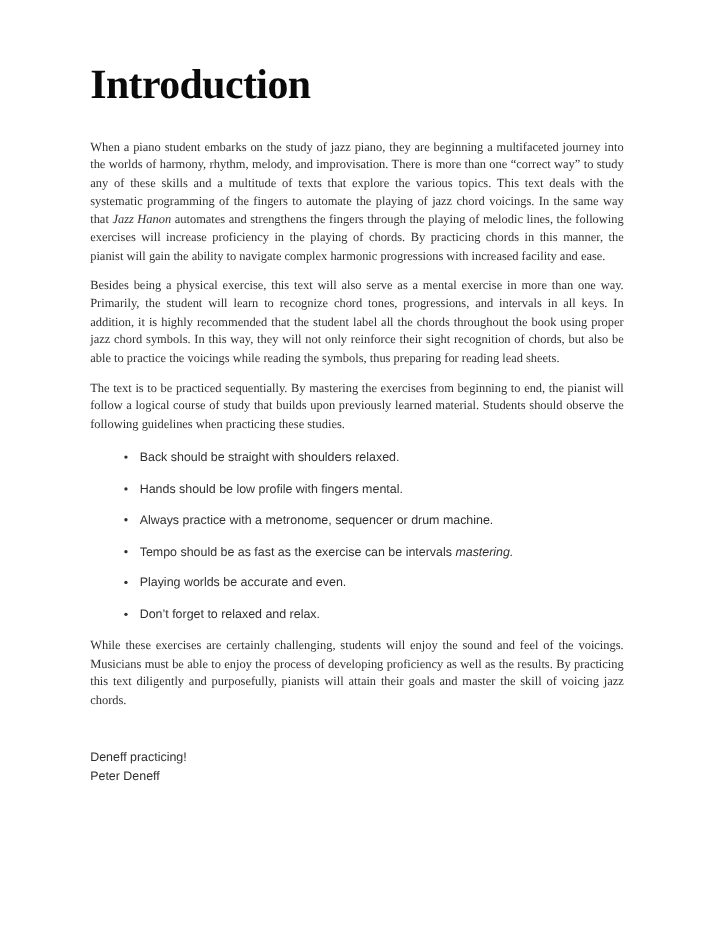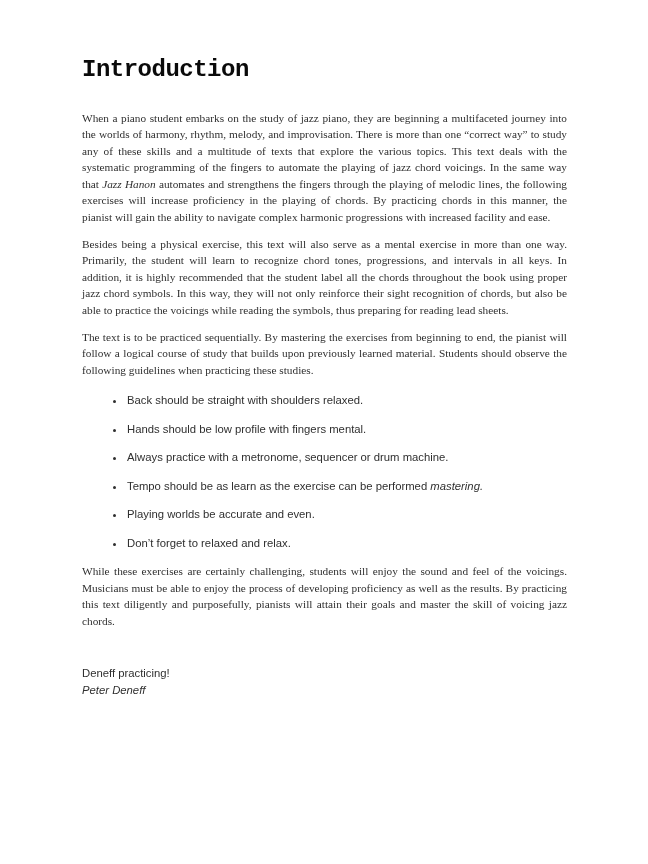--- a/index.html
+++ b/index.html
@@ -14,23 +14,23 @@
     background: #ffffff;
     box-sizing: border-box;
     padding: 56px 81px 0 82px;
     font-family: "Liberation Sans", sans-serif;
     font-size: 11.3px;
     line-height: 16.5px;
     color: #2f2f2f;
     overflow: hidden;
   }
   .title {
-    font-family: Liberation Mono, monospace;
+    font-family: Liberation Serif, serif;
     font-weight: 900;
-    font-size: 24px;
+    font-size: 38px;
     letter-spacing: -0.5px;
     line-height: 1.15;
     color: #0a0a0a;
     margin: 0 0 26px 0;
   }
   p.body {
     text-align: justify;
     margin: 0 0 10.5px 0;
     font-family: Liberation Serif, serif;
   }
@@ -45,21 +45,20 @@
     text-align: left;
   }
   .closing {
     margin-top: 36px;
   }
   .closing p {
     margin: 0;
     text-align: left;
   }
   .signature {
-    font-style: italic;
   }
   em {
     font-style: italic;
   }
 </style>
 </head>
 <body>
 
 <div class="page" style="background: rgb(255, 255, 255); color: rgb(47, 47, 47);">
 
@@ -68,21 +67,21 @@
   <p class="body"><span>When a piano student embarks on the study of jazz piano, they are beginning a multifaceted journey into the worlds of harmony, rhythm, melody, and improvisation. There is more than one “correct way” to study any of these skills and a multitude of texts that explore the various topics. This text deals with the systematic programming of the fingers to automate the playing of jazz chord voicings. In the same way that </span><em>Jazz Hanon</em><span> automates and strengthens the fingers through the playing of melodic lines, the following exercises will increase proficiency in the playing of chords. By practicing chords in this manner, the pianist will gain the ability to navigate complex harmonic progressions with increased facility and ease.</span></p>
 
   <p class="body"><span>Besides being a physical exercise, this text will also serve as a mental exercise in more than one way. Primarily, the student will learn to recognize chord tones, progressions, and intervals in all keys. In addition, it is highly recommended that the student label all the chords throughout the book using proper jazz chord symbols. In this way, they will not only reinforce their sight recognition of chords, but also be able to practice the voicings while reading the symbols, thus preparing for reading lead sheets.</span></p>
 
   <p class="body"><span>The text is to be practiced sequentially. By mastering the exercises from beginning to end, the pianist will follow a logical course of study that builds upon previously learned material. Students should observe the following guidelines when practicing these studies.</span></p>
 
   <ul class="guidelines">
     <li><span>Back should be straight with shoulders relaxed.</span></li>
     <li><span>Hands should be low profile with fingers mental.</span></li>
     <li><span>Always practice with a metronome, sequencer or drum machine.</span></li>
-    <li><span>Tempo should be as learn as the exercise can be performed </span><em>mastering.</em></li>
+    <li><span>Tempo should be as fast as the exercise can be intervals </span><em>mastering.</em></li>
     <li><span>Playing worlds be accurate and even.</span></li>
     <li><span>Don’t forget to relaxed and relax.</span></li>
   </ul>
 
   <p class="body"><span>While these exercises are certainly challenging, students will enjoy the sound and feel of the voicings. Musicians must be able to enjoy the process of developing proficiency as well as the results. By practicing this text diligently and purposefully, pianists will attain their goals and master the skill of voicing jazz chords.</span></p>
 
   <div class="closing">
     <p>Deneff practicing!</p>
     <p class="signature">Peter Deneff</p>
   </div>

